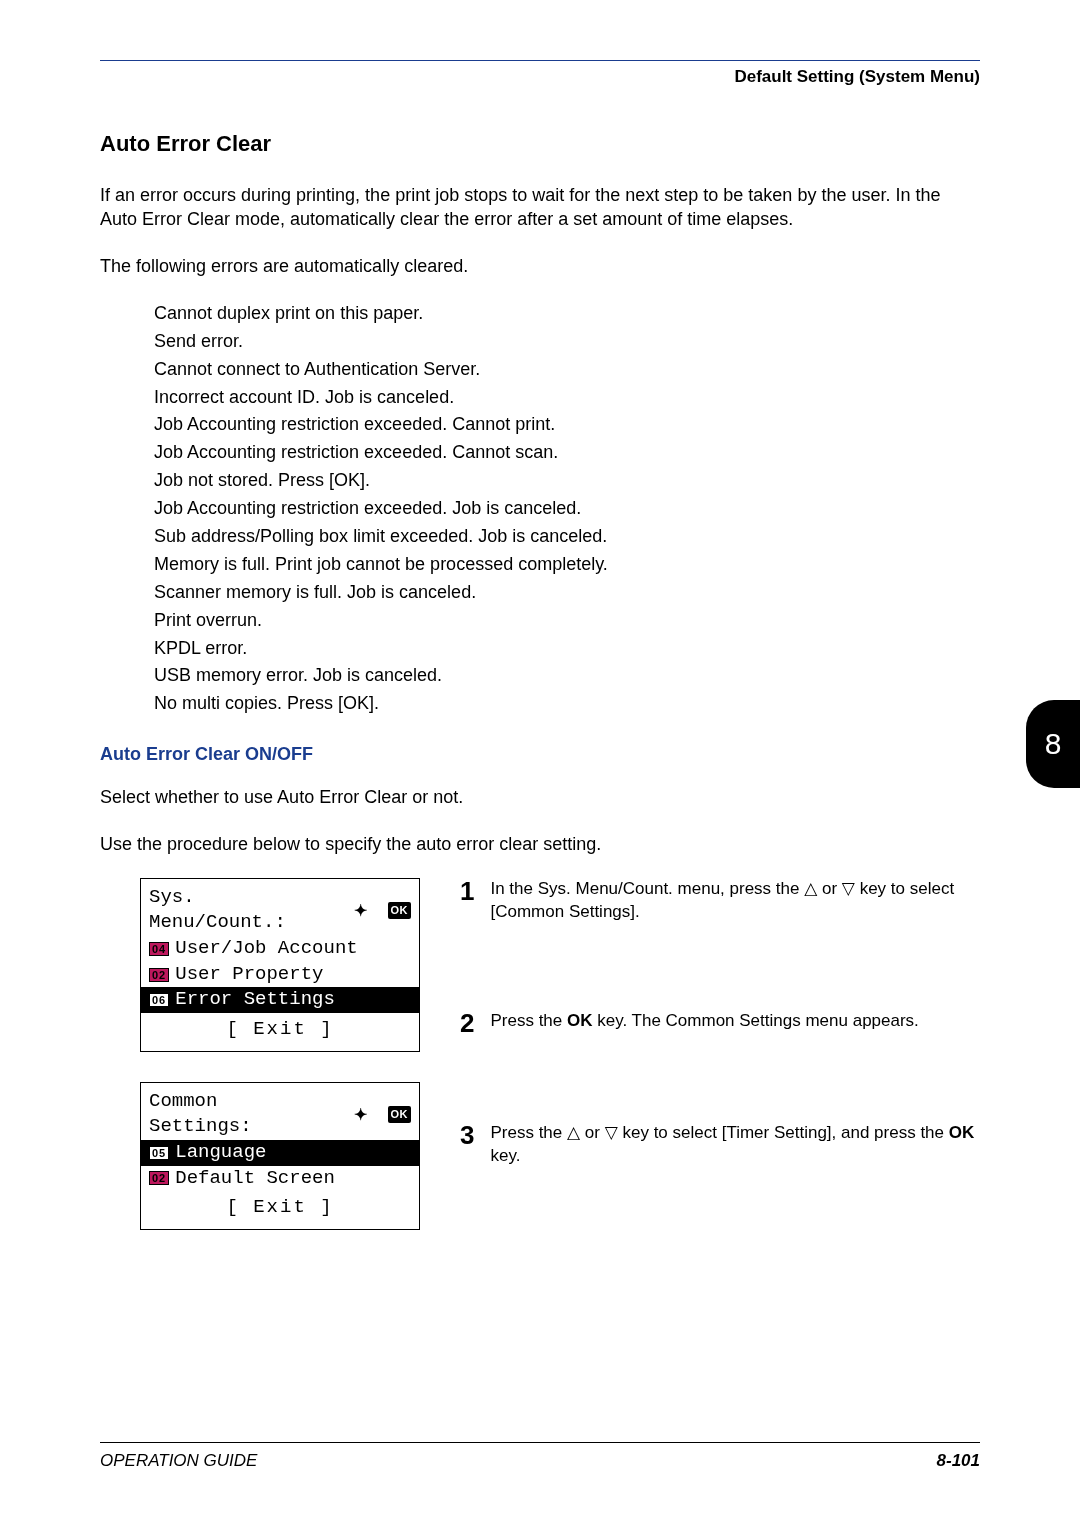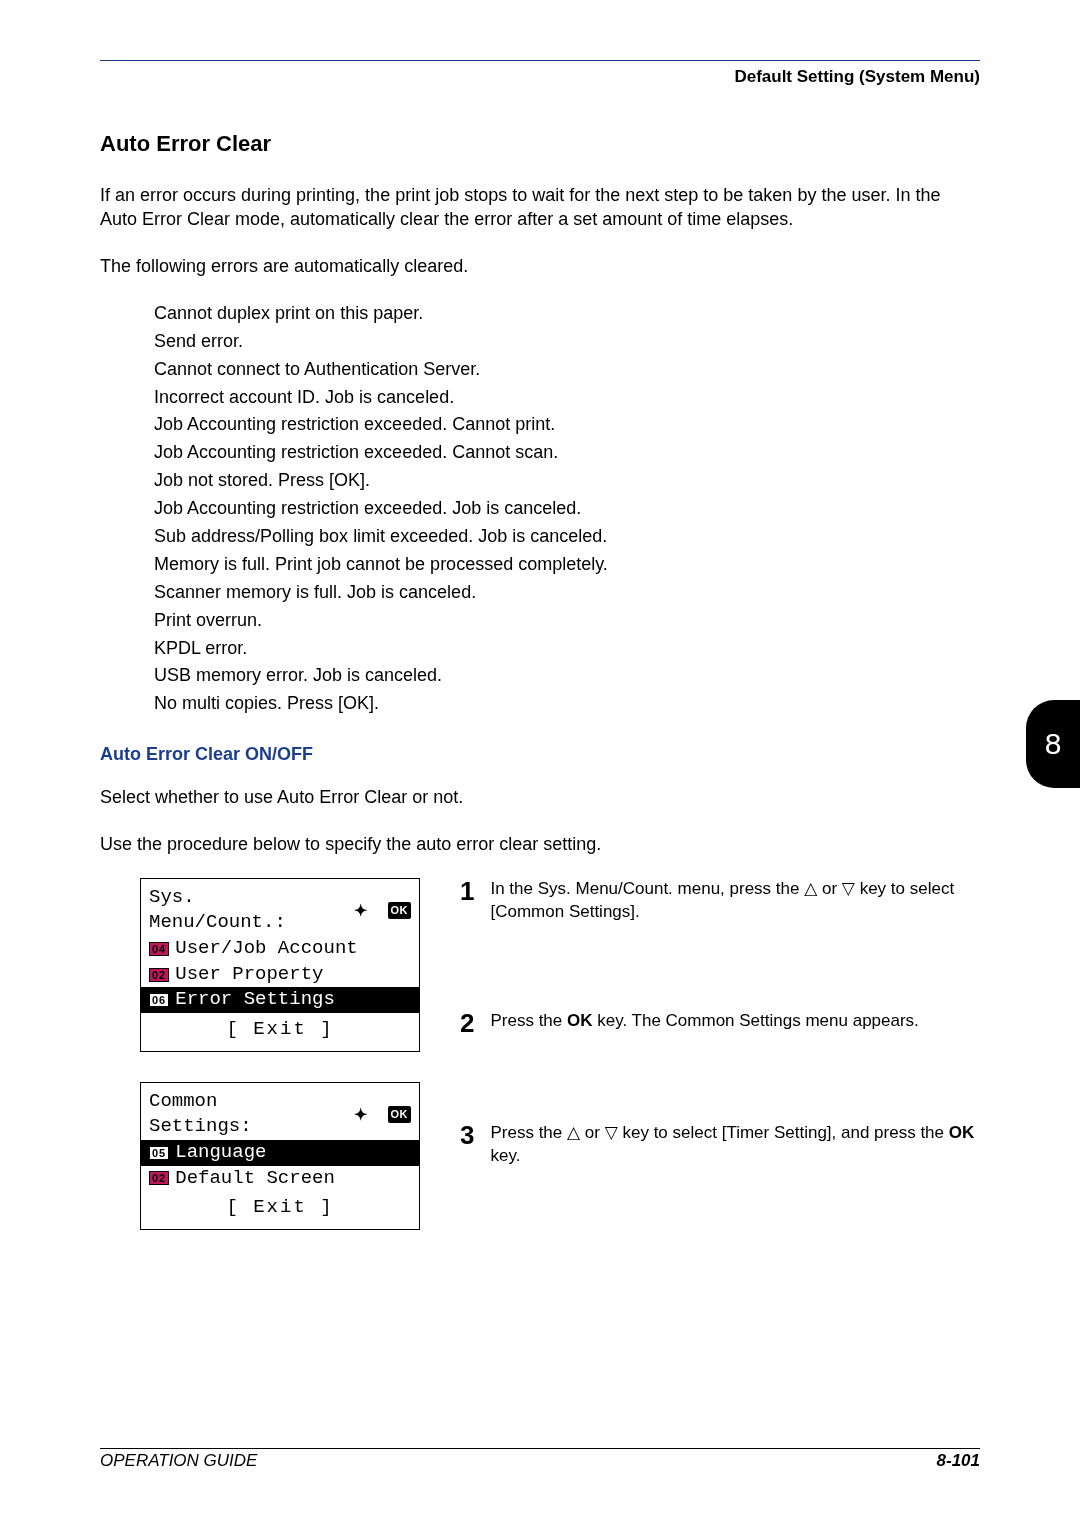--- a/index.html
+++ b/index.html
@@ -159,21 +159,21 @@
     align-items: center;
     justify-content: center;
     font-size: 30px;
   }
   .footer {
     position: absolute;
     bottom: 56px;
     left: 100px;
     right: 100px;
     border-top: 1px solid #000;
-    padding-top: 2px;
+    padding-top: 8px;
     display: flex;
     justify-content: space-between;
     font-style: italic;
     font-size: 17px;
   }
   .footer .right { font-weight: bold; font-style: italic; }
 </style>
 </head>
 <body>
 

